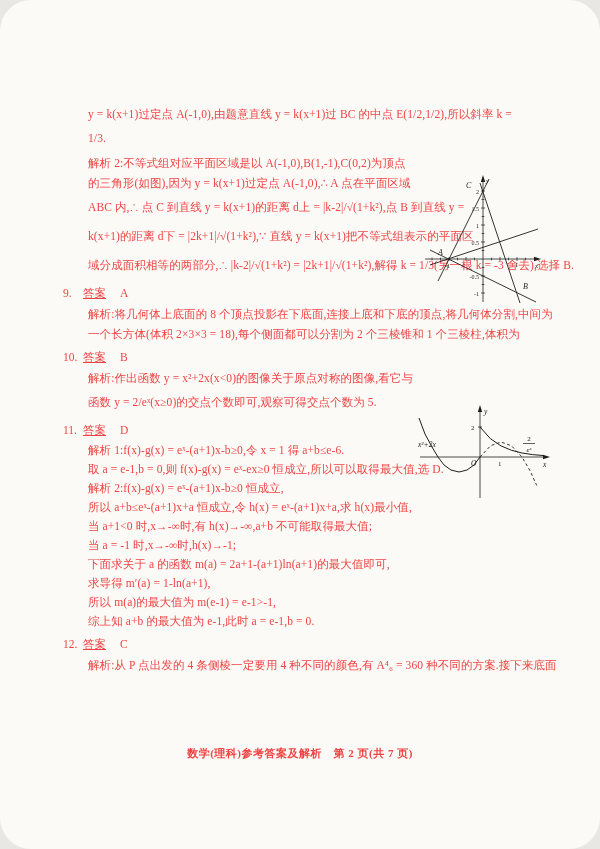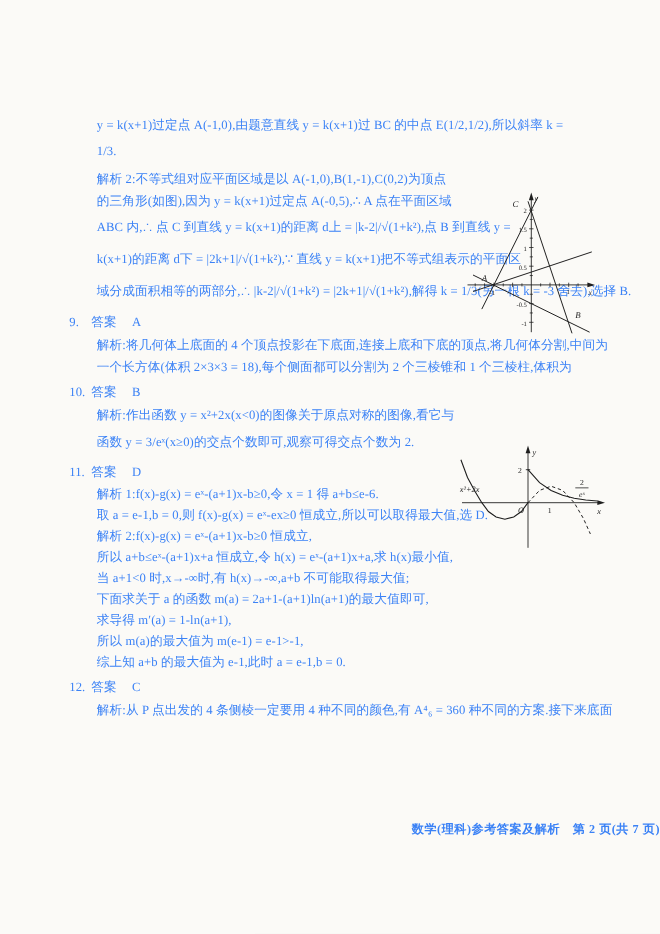--- a/index.html
+++ b/index.html
@@ -1,23 +1,24 @@
 <!DOCTYPE html>
 <html><head>
 <meta charset="utf-8">
 <style>
   html,body{margin:0;padding:0;background:#e8e7e4;}
   .page{
     position:relative;
     width:600px;height:849px;
     margin:0 auto;
     background:#fbfaf7;
-    color:#3b82f6;
+    color:#ef4444;
     font-family:"Liberation Serif","DejaVu Serif",serif;
     overflow:hidden;
+    border-radius:31px;
   }
   .content{
     position:absolute;
     top:104px;left:88px;width:452px;
   }
   .line{
     font-size:11.5px;
     line-height:20px;
     white-space:nowrap;
     letter-spacing:0.1px;
@@ -25,88 +26,89 @@
   .line.tall{line-height:29px;}
   .item{margin-top:3px;}
   .item-head{
     display:flex;
     align-items:baseline;
     margin-left:-25px;
     font-size:11.5px;
     line-height:21px;
   }
   .item-head .num{min-width:19px;}
-  .item-head .ans-label{margin-left:1px;}
+  .item-head .ans-label{margin-left:1px;text-decoration:underline;}
   .item-head .ans-letter{margin-left:14px;}
   .item11 .line{line-height:19px;}
   .figure{position:absolute;}
   .fig1{left:423px;top:171px;}
   .fig2{left:418px;top:401px;}
   svg{display:block;}
   svg text{
     font-family:"Liberation Serif","DejaVu Serif",serif;
     fill:#1e1e1e;
   }
   .footer{
     position:absolute;
     top:746px;left:0;width:600px;
-    text-align:right;
+    text-align:center;
     font-size:11px;
     font-weight:bold;
     letter-spacing:0.5px;
   }
 </style>
 </head>
 <body>
 
 <div class="page">
 
   <div class="content">
 
     <div class="para">
       <div class="line">y = k(x+1)过定点 A(-1,0),由题意直线 y = k(x+1)过 BC 的中点 E(1/2,1/2),所以斜率 k =</div>
       <div class="line tall">1/3.</div>
       <div class="line">解析 2:不等式组对应平面区域是以 A(-1,0),B(1,-1),C(0,2)为顶点</div>
-      <div class="line">的三角形(如图),因为 y = k(x+1)过定点 A(-0,5),∴ A 点在平面区域</div>
+      <div class="line">的三角形(如图),因为 y = k(x+1)过定点 A(-1,0),∴ A 点在平面区域</div>
       <div class="line tall">ABC 内,∴ 点 C 到直线 y = k(x+1)的距离 d上 = |k-2|/√(1+k²),点 B 到直线 y =</div>
       <div class="line tall">k(x+1)的距离 d下 = |2k+1|/√(1+k²),∵ 直线 y = k(x+1)把不等式组表示的平面区</div>
       <div class="line tall">域分成面积相等的两部分,∴ |k-2|/√(1+k²) = |2k+1|/√(1+k²),解得 k = 1/3(另一根 k = -3 舍去),选择 B.</div>
     </div>
 
     <div class="item">
       <div class="item-head">
         <span class="num">9.</span>
         <span class="ans-label">答案</span>
         <span class="ans-letter">A</span>
       </div>
-      <div class="line">解析:将几何体上底面的 4 个顶点投影在下底面,连接上底和下底的顶点,将几何体分割,中间为</div>
+      <div class="line">解析:将几何体上底面的 8 个顶点投影在下底面,连接上底和下底的顶点,将几何体分割,中间为</div>
       <div class="line">一个长方体(体积 2×3×3 = 18),每个侧面都可以分割为 2 个三棱锥和 1 个三棱柱,体积为</div>
     </div>
 
     <div class="item">
       <div class="item-head">
         <span class="num">10.</span>
         <span class="ans-label">答案</span>
         <span class="ans-letter">B</span>
       </div>
       <div class="line">解析:作出函数 y = x²+2x(x&lt;0)的图像关于原点对称的图像,看它与</div>
-      <div class="line tall">函数 y = 3/eˣ(x≥0)的交点个数即可,观察可得交点个数为 2.</div>
+      <div class="line tall">函数 y = 2/eˣ(x≥0)的交点个数即可,观察可得交点个数为 5.</div>
     </div>
 
     <div class="item item11">
       <div class="item-head">
         <span class="num">11.</span>
         <span class="ans-label">答案</span>
         <span class="ans-letter">D</span>
       </div>
       <div class="line">解析 1:f(x)-g(x) = eˣ-(a+1)x-b≥0,令 x = 1 得 a+b≤e-6.</div>
       <div class="line">取 a = e-1,b = 0,则 f(x)-g(x) = eˣ-ex≥0 恒成立,所以可以取得最大值,选 D.</div>
       <div class="line">解析 2:f(x)-g(x) = eˣ-(a+1)x-b≥0 恒成立,</div>
       <div class="line">所以 a+b≤eˣ-(a+1)x+a 恒成立,令 h(x) = eˣ-(a+1)x+a,求 h(x)最小值,</div>
       <div class="line">当 a+1&lt;0 时,x→-∞时,有 h(x)→-∞,a+b 不可能取得最大值;</div>
+      <div class="line">当 a = -1 时,x→-∞时,h(x)→-1;</div>
       <div class="line">下面求关于 a 的函数 m(a) = 2a+1-(a+1)ln(a+1)的最大值即可,</div>
       <div class="line">求导得 m′(a) = 1-ln(a+1),</div>
       <div class="line">所以 m(a)的最大值为 m(e-1) = e-1&gt;-1,</div>
       <div class="line">综上知 a+b 的最大值为 e-1,此时 a = e-1,b = 0.</div>
     </div>
 
     <div class="item">
       <div class="item-head">
         <span class="num">12.</span>
         <span class="ans-label">答案</span>

